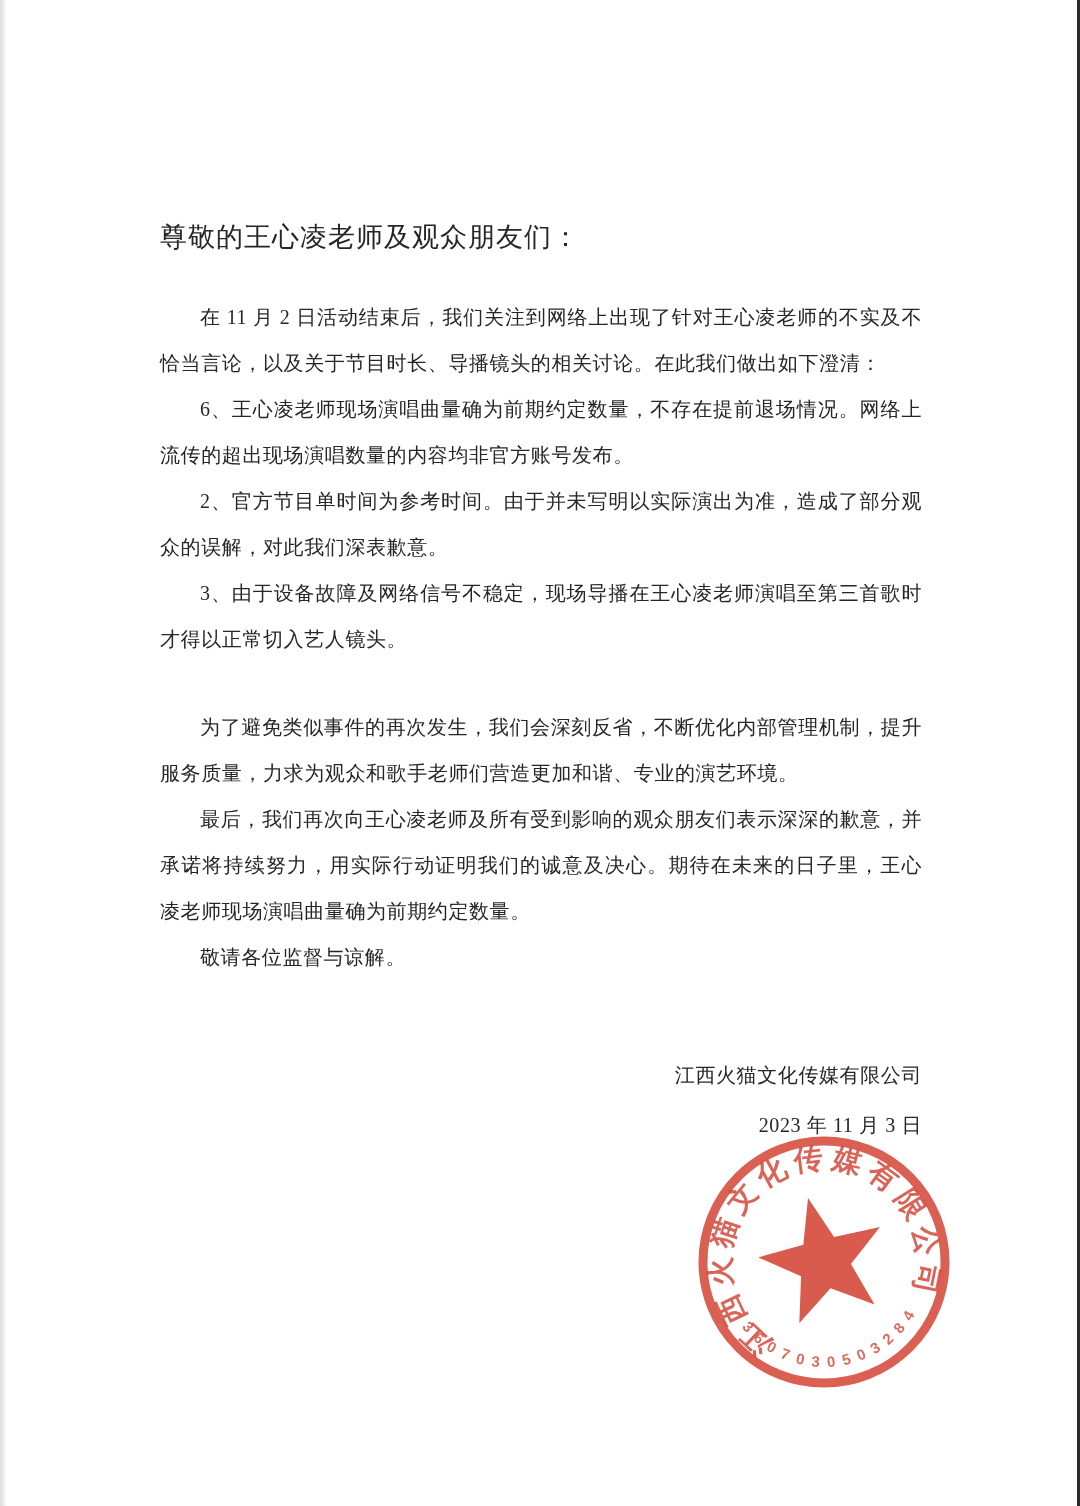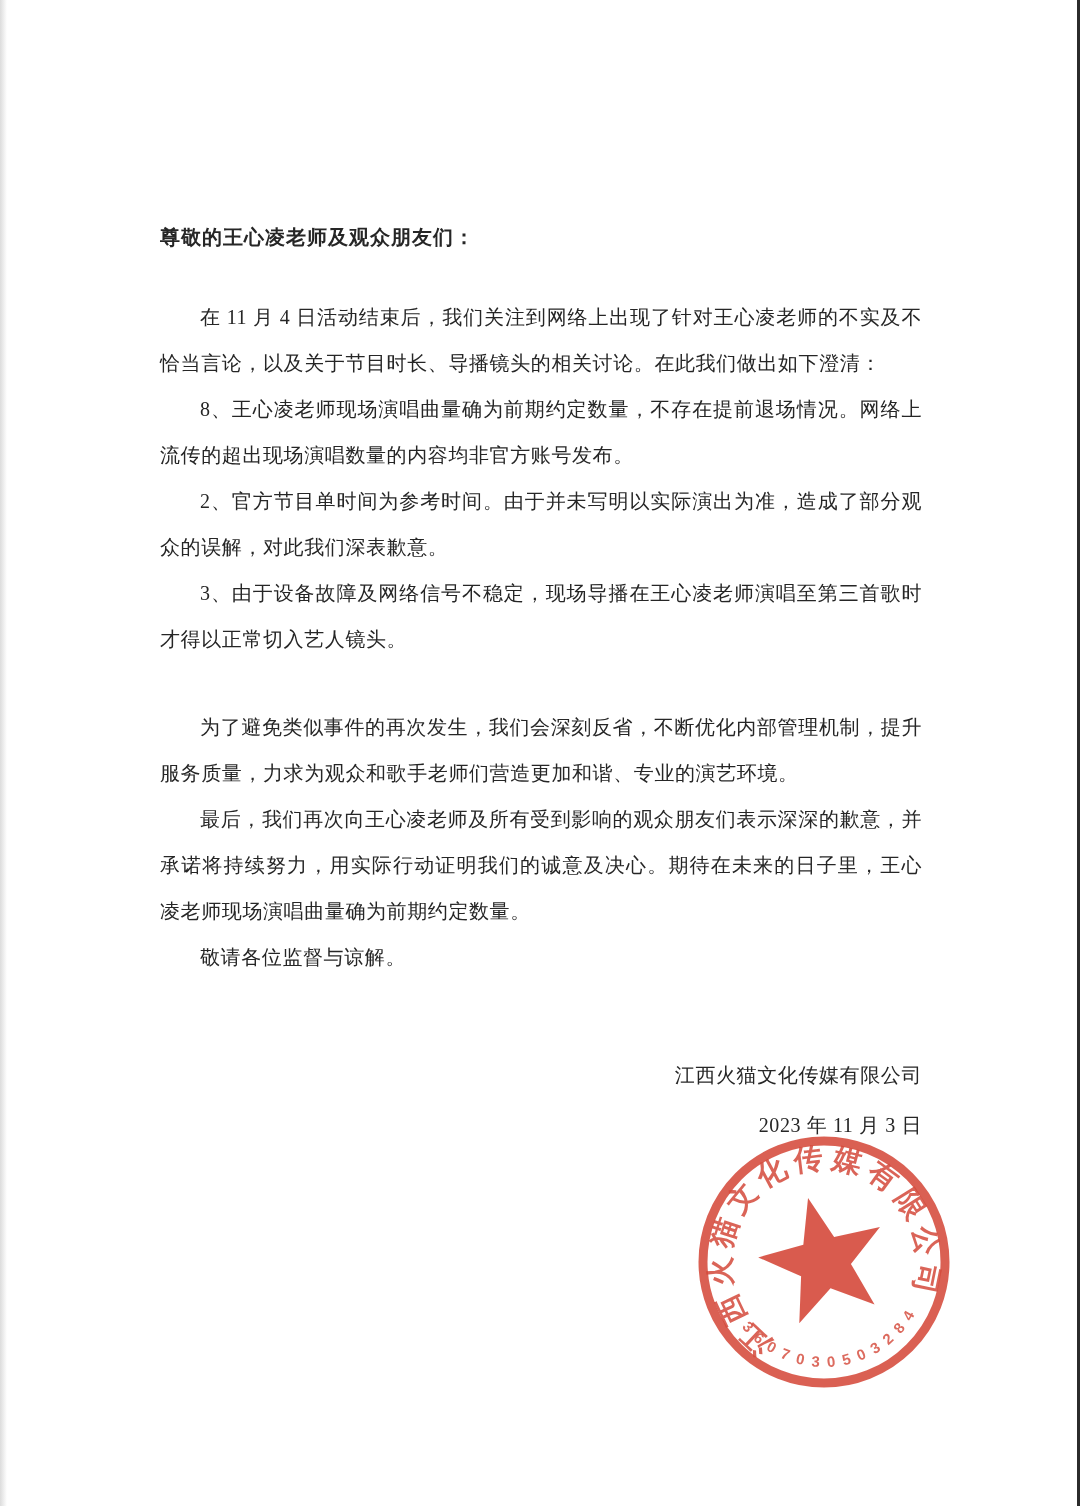--- a/index.html
+++ b/index.html
@@ -35,22 +35,22 @@
     left: 160px;
     top: 222px;
     width: 762px;
     color: #262626;
     font-size: 20px;
     line-height: 46px;
     letter-spacing: 0.6px;
     text-align: justify;
   }
   .doc-heading {
-    font-size: 20px;
-    font-weight: bold;
+    font-size: 27px;
+    font-weight: normal;
     line-height: 30px;
     margin: 0 0 42px 0;
     letter-spacing: 1px;
   }
   .content p {
     margin: 0;
     text-indent: 2em;
   }
   .content p.gap {
     margin-top: 42px;
@@ -79,23 +79,23 @@
 <body>
 
 <div class="viewport">
   <div class="page">
     <div class="page-left-edge"></div>
 
     <div class="content">
       <div class="doc-heading">尊敬的王心凌老师及观众朋友们：</div>
 
 
-      <p class="gap">在 11 月 4 日活动结束后，我们关注到网络上出现了针对王心凌老师的不实及不恰当言论，以及关于节目时长、导播镜头的相关讨论。在此我们做出如下澄清：</p>
+      <p class="gap">在 11 月 2 日活动结束后，我们关注到网络上出现了针对王心凌老师的不实及不恰当言论，以及关于节目时长、导播镜头的相关讨论。在此我们做出如下澄清：</p>
 
-      <p>8、王心凌老师现场演唱曲量确为前期约定数量，不存在提前退场情况。网络上流传的超出现场演唱数量的内容均非官方账号发布。</p>
+      <p>6、王心凌老师现场演唱曲量确为前期约定数量，不存在提前退场情况。网络上流传的超出现场演唱数量的内容均非官方账号发布。</p>
 
       <p>2、官方节目单时间为参考时间。由于并未写明以实际演出为准，造成了部分观众的误解，对此我们深表歉意。</p>
 
       <p>3、由于设备故障及网络信号不稳定，现场导播在王心凌老师演唱至第三首歌时才得以正常切入艺人镜头。</p>
 
       <p class="gap">为了避免类似事件的再次发生，我们会深刻反省，不断优化内部管理机制，提升服务质量，力求为观众和歌手老师们营造更加和谐、专业的演艺环境。</p>
 
       <p>最后，我们再次向王心凌老师及所有受到影响的观众朋友们表示深深的歉意，并承诺将持续努力，用实际行动证明我们的诚意及决心。期待在未来的日子里，王心凌老师现场演唱曲量确为前期约定数量。</p>
 
       <p>敬请各位监督与谅解。</p>

